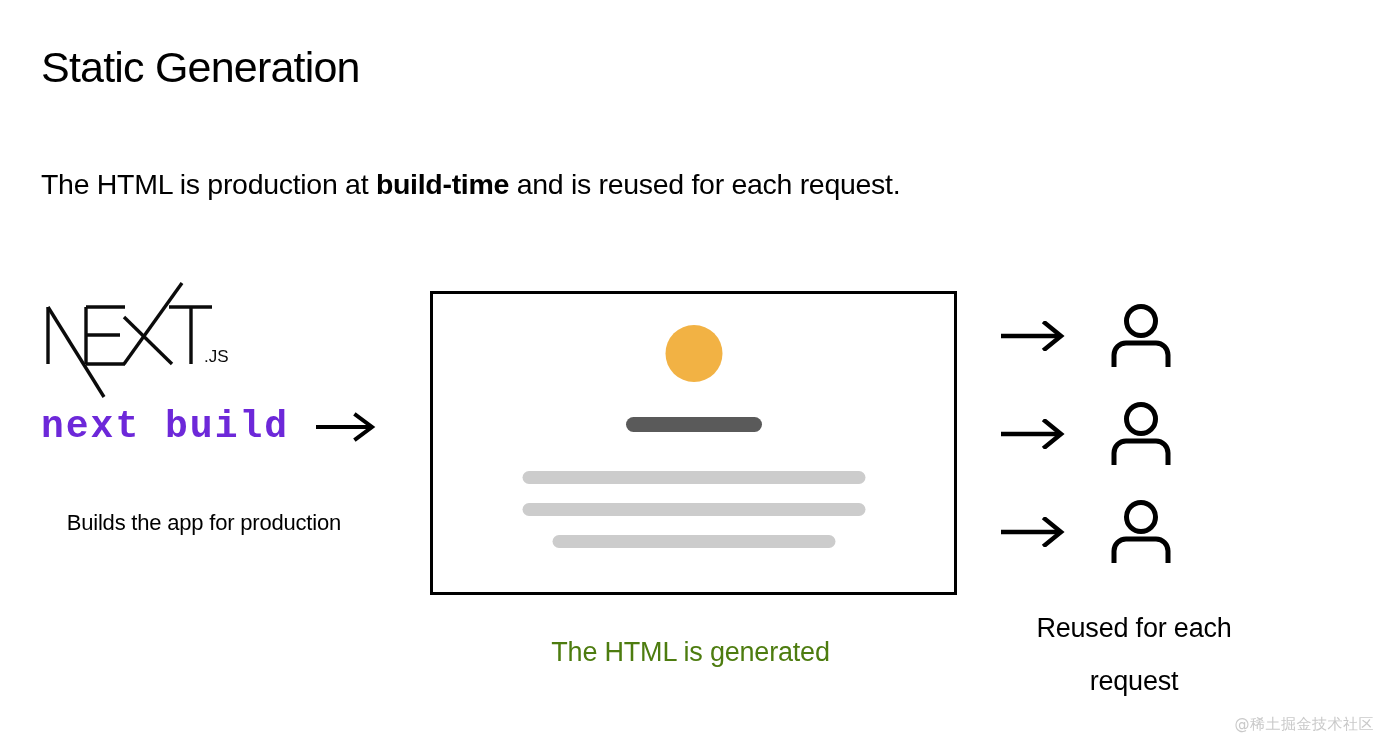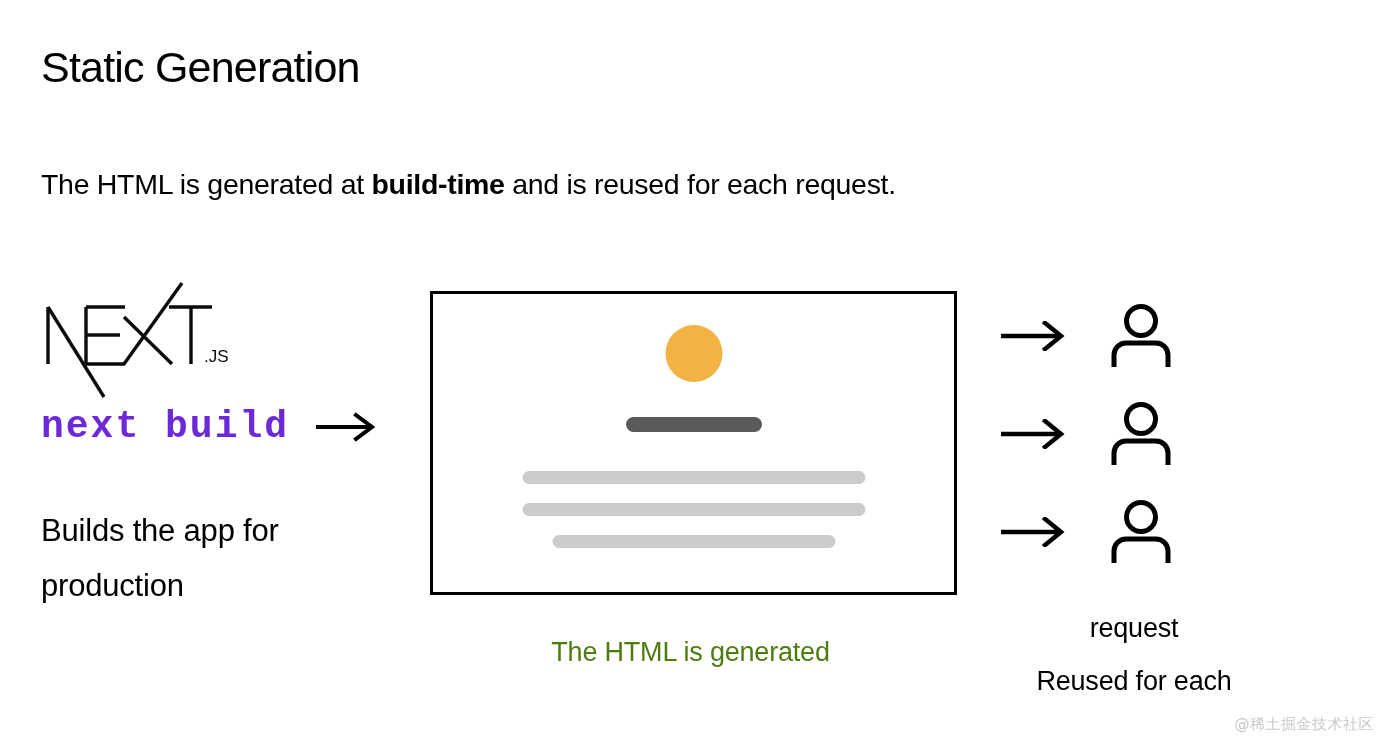--- a/index.html
+++ b/index.html
@@ -73,24 +73,25 @@
     white-space: nowrap;
   }
 
   .arrow-svg { display: block; }
 
   .build-desc {
     position: absolute;
     left: 41px;
     top: 503px;
     width: 300px;
-    font-size: 31px;
+    font-size: 22px;
     line-height: 1.78;
     letter-spacing: -0.2px;
     color: #000;
+    text-align: right;
   }
 
   
   .mockup-wrap {
     position: absolute;
     left: 430px;
     top: 291px;
   }
   .mockup-box {
     width: 521px;
@@ -182,21 +183,21 @@
     letter-spacing: 0.5px;
     font-family: "DejaVu Sans", "Liberation Sans", sans-serif;
   }
 </style>
 </head>
 <body>
 
 <div class="page-title">Static Generation</div>
 
 <div class="subtitle">
-  <span>The HTML is generated at </span><span class="strong">build-time</span><span> and is reused for each request.</span>
+  <span>The HTML is production at </span><span class="strong">build-time</span><span> and is reused for each request.</span>
 </div>
 
 <div class="left-col">
   <svg class="next-logo" viewBox="0 0 200 120" aria-hidden="true">
     <g fill="none" stroke="#0b0b0b" stroke-width="3.4" stroke-linecap="butt">
 
       <line x1="7" y1="27" x2="7" y2="84"></line>
       <line x1="7" y1="27" x2="63" y2="117"></line>
 
       <line x1="45" y1="27" x2="45" y2="84"></line>
@@ -266,17 +267,17 @@
     </svg>
     <svg class="user-icon-svg" width="62" height="66" viewBox="0 0 62 66" aria-hidden="true">
       <circle cx="31" cy="18" r="14.5" fill="none" stroke="#000" stroke-width="5"></circle>
       <path d="M4 64 L4 52 a12 12 0 0 1 12 -12 L46 40 a12 12 0 0 1 12 12 L58 64" fill="none" stroke="#000" stroke-width="5" stroke-linecap="butt"></path>
     </svg>
   </div>
 
 </div>
 
 <div class="requests-caption">
+  <div>Reused for each</div>
   <div>request</div>
-  <div>Reused for each</div>
 </div>
 
 <div class="watermark">@稀土掘金技术社区</div>
 
 </body></html>

